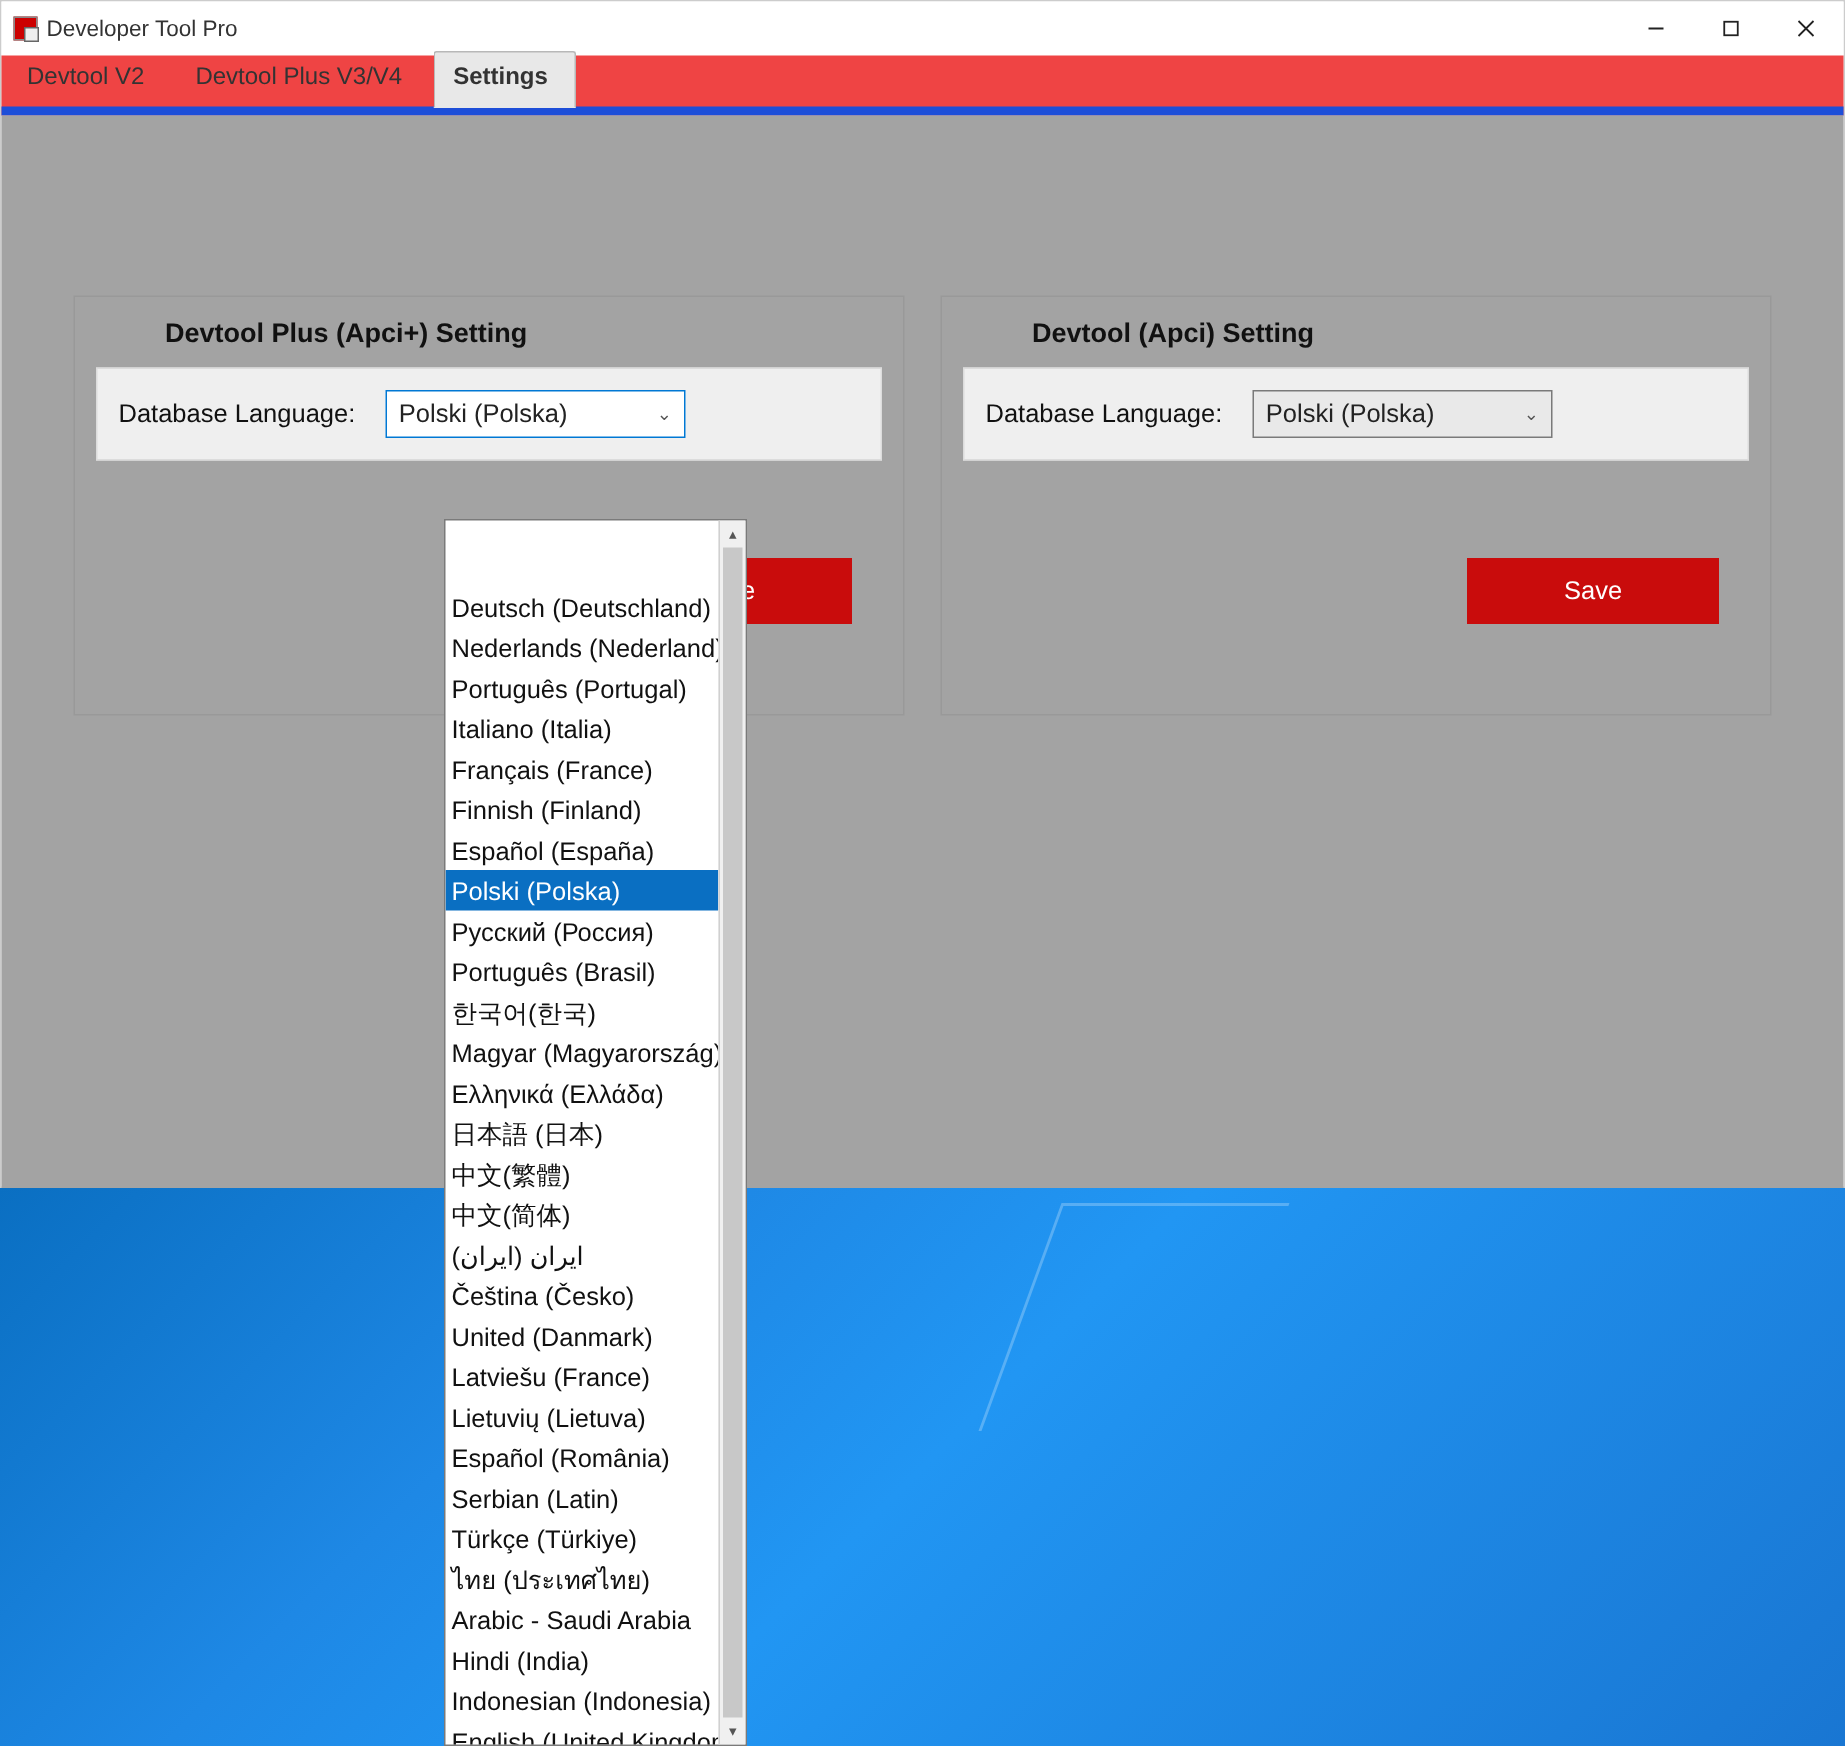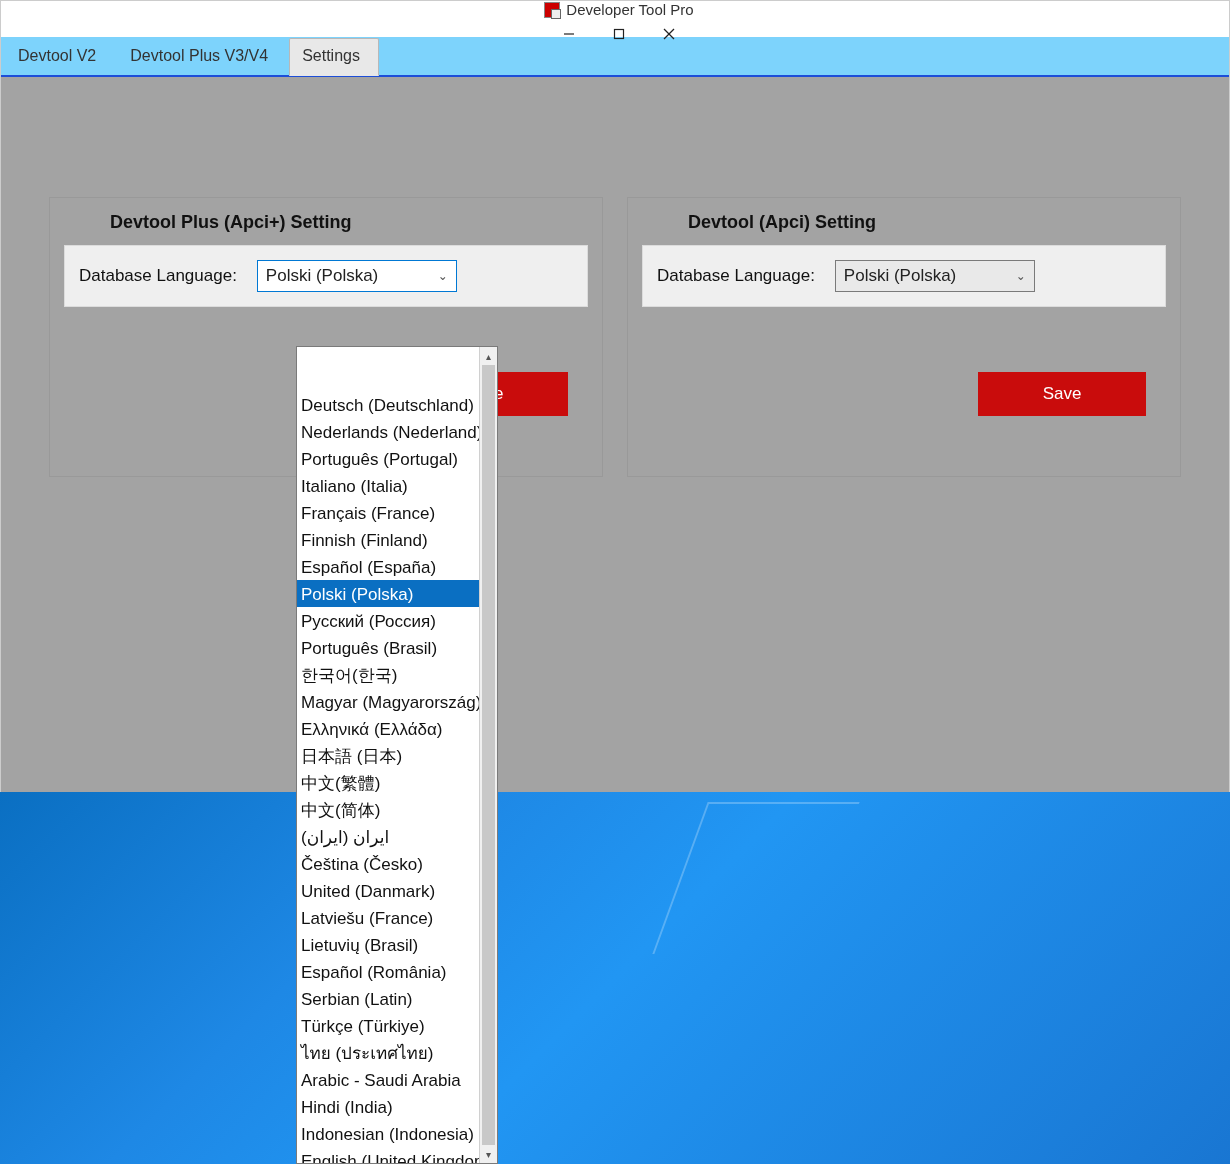--- a/index.html
+++ b/index.html
@@ -42,21 +42,20 @@
       border: 1px solid #cccccc;
       z-index: 1;
     }
     .titlebar {
       height: 36px;
       display: flex;
       align-items: center;
       justify-content: space-between;
       padding: 0 0 0 8px;
       background: #ffffff;
-      flex-direction: column;
     }
     .titlebar-left {
       display: flex;
       align-items: center;
       gap: 6px;
     }
     .app-icon {
       width: 16px;
       height: 16px;
       background: #c00;
@@ -88,38 +87,39 @@
       font-size: 14px;
       color: #222;
       cursor: default;
     }
     .win-btn svg { stroke: #222; stroke-width: 1.2; fill: none; }
     .tabs {
       display: flex;
       align-items: flex-end;
       height: 40px;
       padding: 0 4px;
-      background: #7dd3fc;
-      border-bottom: 2px solid #1d4ed8;
+      background: #ef4444;
+      border-bottom: 6px solid #1d4ed8;
     }
     .tab {
       padding: 8px 18px 10px 12px;
       font-size: 16px;
       color: #333;
       border: 1px solid transparent;
       margin-right: 2px;
       cursor: default;
       position: relative;
       top: 1px;
     }
     .tab.active {
       background: #e8e8e8;
       border: 1px solid #b8b8b8;
       border-bottom: 1px solid #e8e8e8;
       border-radius: 2px 2px 0 0;
+      font-weight: bold;
     }
     .tab-content {
       background: #a3a3a3;
       height: 715px;
       padding: 0;
     }
     .panels-row {
       display: flex;
       gap: 24px;
       padding: 120px 48px 0 48px;
@@ -324,21 +324,21 @@
       <div class="dropdown-item">한국어(한국)</div>
       <div class="dropdown-item">Magyar (Magyarország)</div>
       <div class="dropdown-item">Ελληνικά (Ελλάδα)</div>
       <div class="dropdown-item">日本語 (日本)</div>
       <div class="dropdown-item">中文(繁體)</div>
       <div class="dropdown-item">中文(简体)</div>
       <div class="dropdown-item">ایران (ایران)</div>
       <div class="dropdown-item">Čeština (Česko)</div>
       <div class="dropdown-item">United (Danmark)</div>
       <div class="dropdown-item">Latviešu (France)</div>
-      <div class="dropdown-item">Lietuvių (Brasil)</div>
+      <div class="dropdown-item">Lietuvių (Lietuva)</div>
       <div class="dropdown-item">Español (România)</div>
       <div class="dropdown-item">Serbian (Latin)</div>
       <div class="dropdown-item">Türkçe (Türkiye)</div>
       <div class="dropdown-item">ไทย (ประเทศไทย)</div>
       <div class="dropdown-item">Arabic - Saudi Arabia</div>
       <div class="dropdown-item">Hindi (India)</div>
       <div class="dropdown-item">Indonesian (Indonesia)</div>
       <div class="dropdown-item">English (United Kingdom)</div>
       <div class="dropdown-item">Hebrew (Israel)</div>
     </div>

